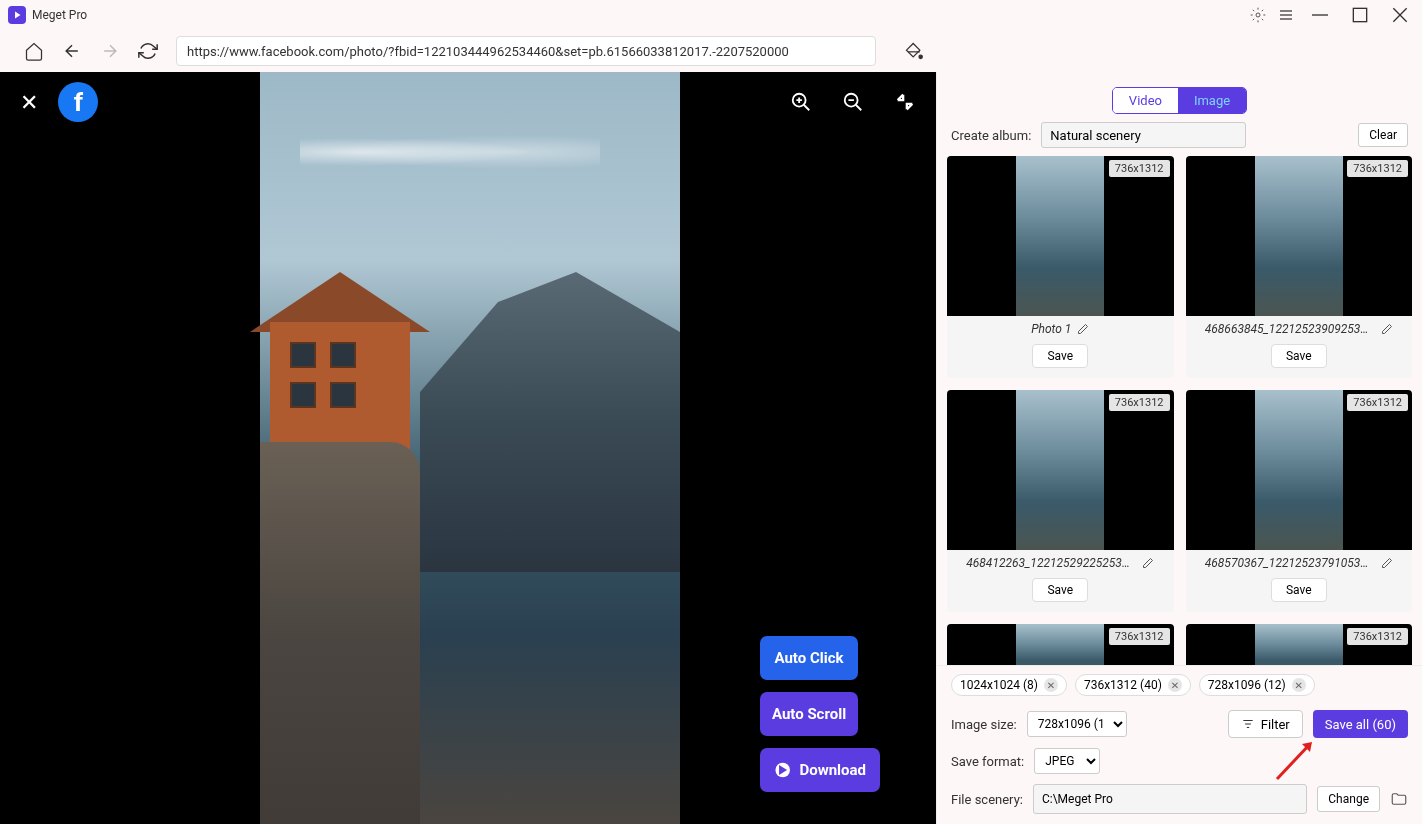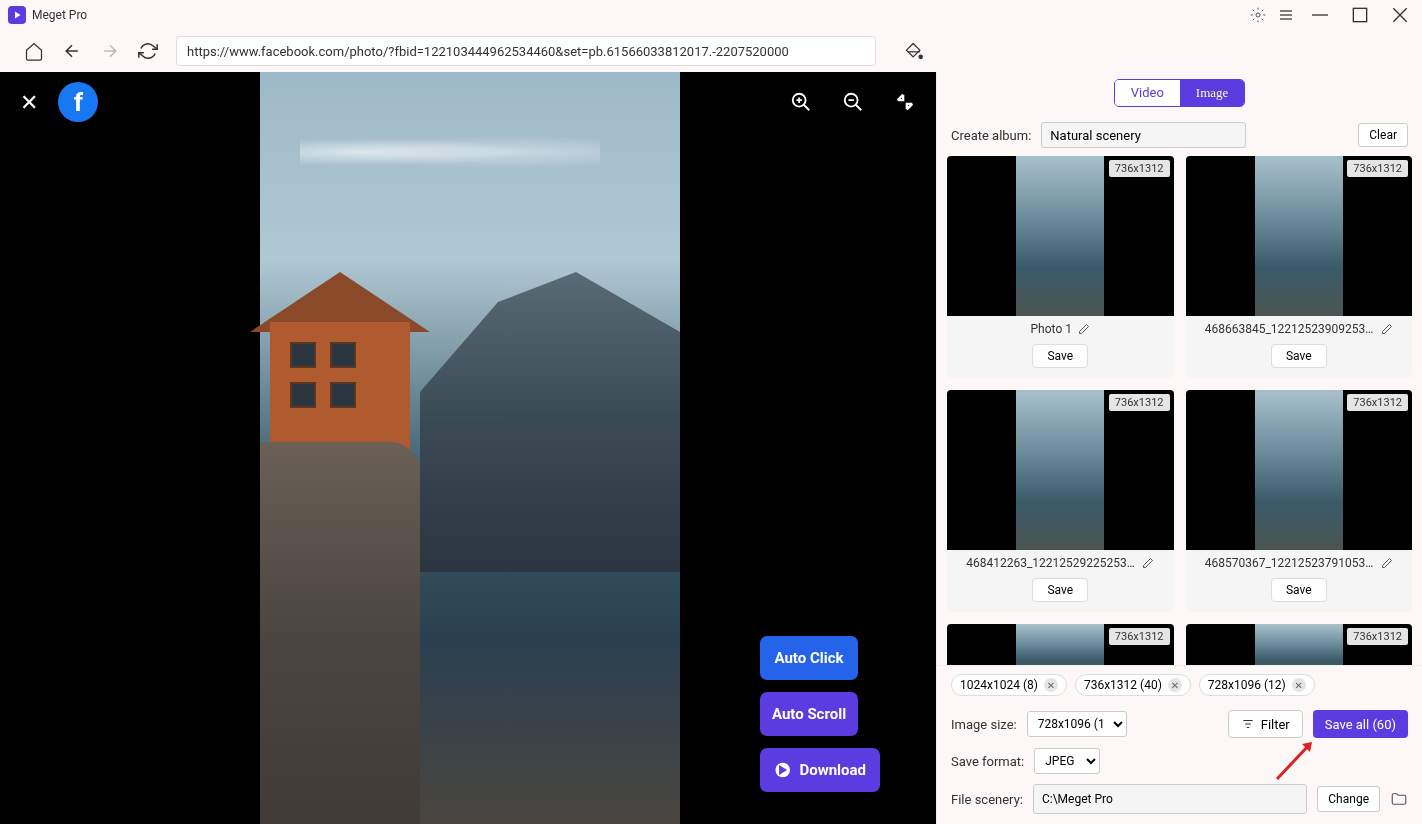--- a/index.html
+++ b/index.html
@@ -39,38 +39,38 @@
 .clouds { position: absolute; top: 60px; left: 40px; width: 300px; height: 40px; background: radial-gradient(ellipse at 20% 50%, rgba(255,255,255,0.6) 0%, transparent 50%), radial-gradient(ellipse at 70% 50%, rgba(255,255,255,0.4) 0%, transparent 60%); }
 
 .action-btns { position: absolute; right: 56px; bottom: 32px; display: flex; flex-direction: column; gap: 12px; z-index: 10; }
 .action-btn { height: 44px; border-radius: 7px; color: #fff; font-size: 15px; font-weight: 700; display: flex; align-items: center; justify-content: center; padding: 0 14px; cursor: pointer; white-space: nowrap; }
 .btn-blue { background: #2563eb; width: 98px; }
 .btn-purple { background: #5b3ce0; width: 98px; }
 .btn-download { background: #5b3ce0; width: 120px; gap: 8px; }
 
 
 .sidebar { flex: 1; background: #fdf7f7; display: flex; flex-direction: column; border-left: 1px solid #eee; }
-.tab-row { height: 42px; display: flex; align-items: center; justify-content: center; background: #fdf7f7; }
+.tab-row { height: 42px; display: flex; align-items: flex-end; justify-content: center; background: #fdf7f7; }
 .tab-group { display: flex; border: 1px solid #5b3ce0; border-radius: 5px; overflow: hidden; }
 .tab { padding: 5px 16px; font-size: 13px; cursor: pointer; }
 .tab.inactive { background: #fff; color: #5b3ce0; }
-.tab.active { background: #5b3ce0; color: #fef9c3; font-family: Liberation Serif, serif; }
+.tab.active { background: #5b3ce0; color: #7dd3fc; }
 
 .album-row { display: flex; align-items: center; padding: 8px 14px; gap: 10px; }
 .label { font-size: 13px; color: #333; }
 .album-input { flex: 0 0 205px; height: 26px; border: 1px solid #ccc; background: #f5f5f5; padding: 0 8px; font-size: 13px; border-radius: 3px; }
 .clear-btn { margin-left: auto; height: 24px; padding: 0 10px; border: 1px solid #ccc; border-radius: 3px; background: #fff; font-size: 12px; cursor: pointer; }
 
 .grid-wrap { flex: 1; overflow-y: auto; padding: 0 10px; }
 .grid { display: grid; grid-template-columns: 1fr 1fr; gap: 12px; }
 .card { background: #f5f5f5; border-radius: 4px; overflow: hidden; }
 .thumb-wrap { position: relative; height: 160px; background: #000; display: flex; justify-content: center; }
 .thumb { width: 88px; height: 100%; background: linear-gradient(to bottom, #a8c0cc 0%, #6a8a9a 40%, #3a5a6a 70%, #4a5550 100%); }
 .dim-badge { position: absolute; top: 4px; right: 4px; background: #e5e5e5; font-size: 11px; padding: 2px 6px; border-radius: 2px; color: #333; }
-.card-name-row { display: flex; align-items: center; justify-content: center; padding: 6px 8px; gap: 6px; }
+.card-name-row { display: flex; align-items: center; justify-content: center; padding: 6px 8px; gap: 6px; font-style: italic; }
 .card-name { font-size: 12px; color: #333; white-space: nowrap; overflow: hidden; text-overflow: ellipsis; max-width: 170px; }
 .edit-icon { width: 12px; height: 12px; cursor: pointer; color: #555; flex-shrink: 0; }
 .save-btn-small { margin: 2px auto 10px; display: block; padding: 4px 14px; border: 1px solid #ddd; background: #fff; border-radius: 4px; font-size: 12px; cursor: pointer; }
 
 .filter-chips { padding: 8px 14px; display: flex; gap: 8px; flex-wrap: wrap; border-top: 1px solid #eee; }
 .chip { display: flex; align-items: center; gap: 6px; padding: 3px 8px; border: 1px solid #ddd; border-radius: 14px; background: #fff; font-size: 12px; }
 .chip-x { width: 14px; height: 14px; border-radius: 50%; background: #e5e5e5; display: flex; align-items: center; justify-content: center; font-size: 10px; cursor: pointer; color: #666; }
 
 .bottom-rows { padding: 6px 14px 10px; display: flex; flex-direction: column; gap: 10px; }
 .row { display: flex; align-items: center; gap: 10px; }

